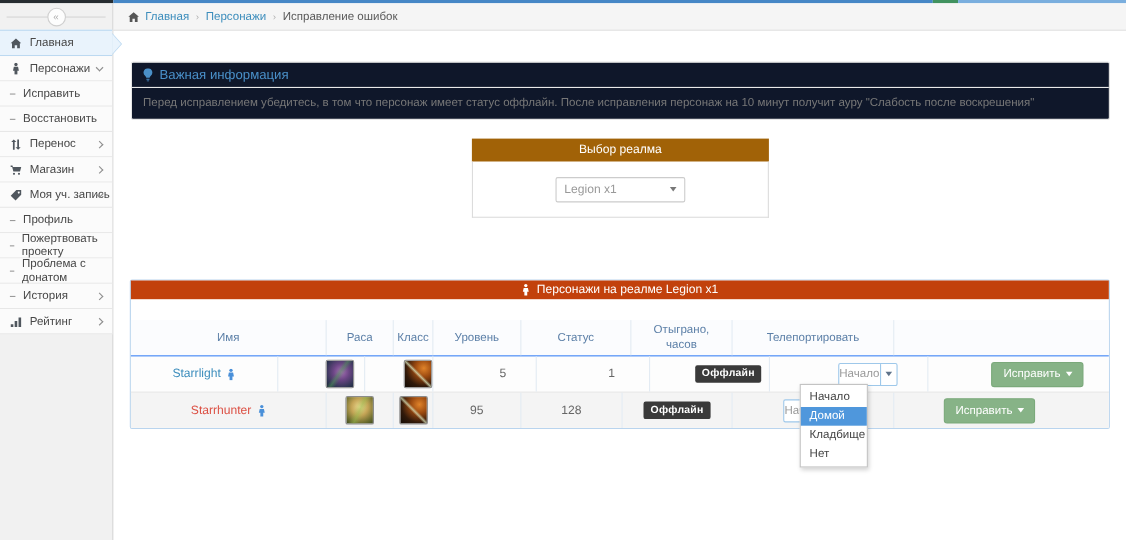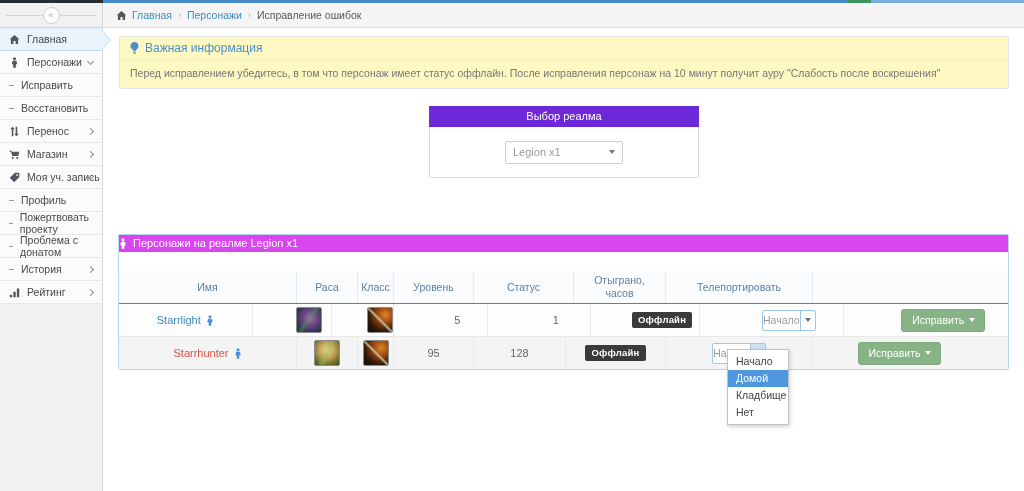--- a/index.html
+++ b/index.html
@@ -43,41 +43,41 @@
             border-bottom:1px solid #dcdcdc; display:flex; align-items:center; padding-left:13px; font-size:10.5px; }
   .topbar svg { width:11px; height:11px; fill:#555; margin-right:5px; }
   .bc-link { color:#3c8dbc; text-decoration:none; cursor:pointer; }
   .bc-sep { color:#b0b0b0; margin:0 6px; font-size:9px; }
   .bc-current { color:#5a5a5a; }
 
   
   .main { position:absolute; top:28px; left:104px; right:0; bottom:0; background:#fff; }
 
   
-  .alert { margin:8px 15px 0 15px; border:1px solid #e5e5e5; background:#fef9c3; border-radius:2px; }
+  .alert { margin:28px 15px 0 15px; border:1px solid #e5e5e5; background:#0f172a; border-radius:2px; }
   .alert-head { padding:4px 10px; color:#4a90c9; font-size:12px; display:flex; align-items:center;
                 border-bottom:1px solid #e9e9e9; }
   .alert-head svg { width:9px; height:13px; fill:#4a90c9; margin-right:6px; }
   .alert-body { padding:7px 10px 9px 10px; color:#777; font-size:10.5px; }
 
   
   .realm { width:270px; margin:17px auto 0 auto; }
-  .realm-head { background:#6d28d9; color:#fff; font-size:11px; text-align:center; padding:4px 0 5px 0; }
+  .realm-head { background:#a16207; color:#fff; font-size:11px; text-align:center; padding:4px 0 5px 0; }
   .realm-body { border:1px solid #dcdcdc; border-top:none; background:#fff; height:51px;
                 display:flex; align-items:center; justify-content:center; }
   .select { width:118px; height:23px; border:1px solid #ccc; border-radius:2px; background:#fff;
             display:flex; align-items:center; justify-content:space-between; padding:0 7px;
             font-size:11px; color:#999; cursor:pointer; }
   .sel-caret { width:0; height:0; border-left:3.5px solid transparent; border-right:3.5px solid transparent;
                border-top:4px solid #777; }
 
   
   .chars { margin:56px 15px 0 14px; border:1px solid #b9d4ee; border-radius:2px; }
-  .chars-title { background:#d946ef; color:#fff; font-size:11px; line-height:13px; padding:2px 0;
-                 display:flex; align-items:center; justify-content:flex-start; }
+  .chars-title { background:#c2410c; color:#fff; font-size:11px; line-height:13px; padding:2px 0;
+                 display:flex; align-items:center; justify-content:center; }
   .chars-title svg { width:8px; height:11px; fill:#fff; margin-right:6px; }
   .trow { display:flex; }
   .tcell { display:flex; align-items:center; justify-content:center; height:32px;
            border-right:1px solid #e3ebf3; font-size:11px; color:#666; text-align:center; }
   .tcell:last-child { border-right:none; }
   .c0{width:178px;} .c1{width:61px;} .c2{width:36px;} .c3{width:80px;}
   .c4{width:92px;} .c5{width:100px;} .c6{width:147px;} .c7{width:173px;}
   .thead-row { background:#fbfcfe;margin-top:19px; }
   .thead-row .tcell { color:#5d80a8; font-size:10.5px; white-space:pre-line; line-height:13px; }
   .row-a { background:#fdfdfd; border-top:1px solid #3b82f6;gap:34px; }

